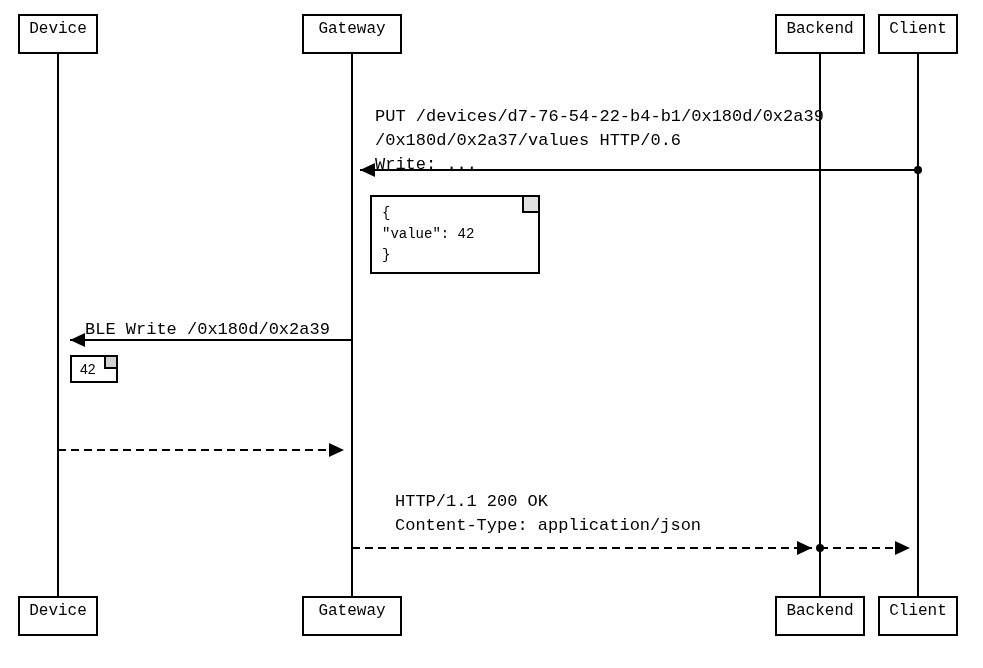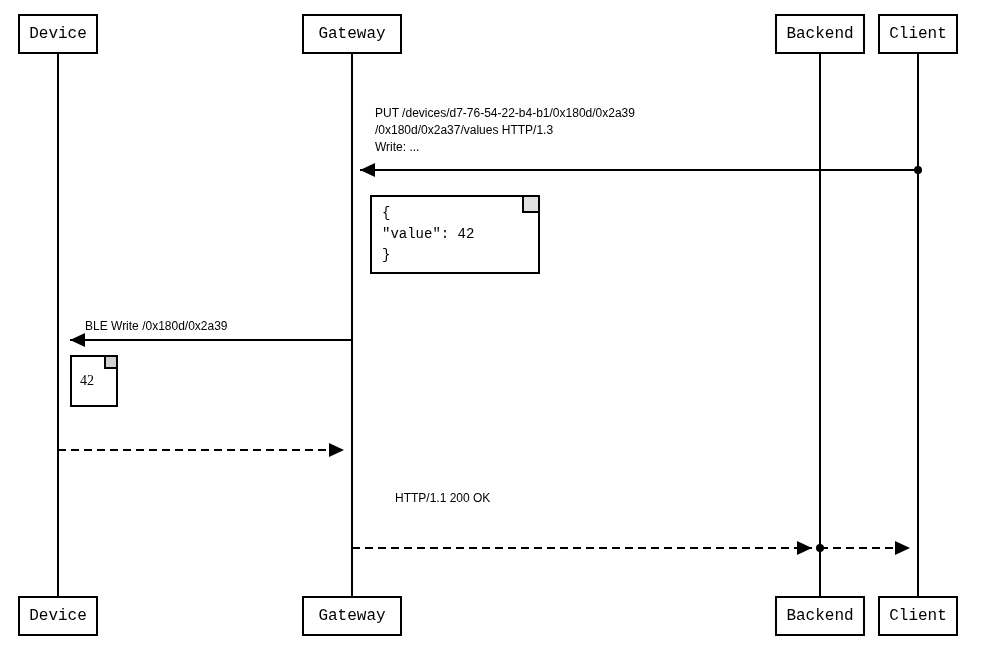--- a/index.html
+++ b/index.html
@@ -17,21 +17,20 @@
       width: 983px;
       height: 668px;
     }
 
     
     .box {
       position: absolute;
       border: 2px solid #000;
       background: #fff;
       display: flex;
-      align-items: center;
       justify-content: center;
       font-size: 16px;
       font-family: 'Courier New', Courier, monospace;
       padding: 4px 8px;
       min-width: 70px;
       text-align: center;
     }
 
     
     .svg-overlay {
@@ -39,22 +38,22 @@
       top: 0;
       left: 0;
       width: 983px;
       height: 668px;
       pointer-events: none;
     }
 
     
     .msg-label {
       position: absolute;
-      font-family: Liberation Sans, sans-serif;
-      font-size: 12px;
+      font-family: Liberation Mono, monospace;
+      font-size: 17px;
       line-height: 1.4;
       white-space: nowrap;
     }
 
     
     .note-box {
       position: absolute;
       border: 2px solid #000;
       background: #fff;
       padding: 6px 10px;
@@ -74,22 +73,22 @@
       background: #e0e0e0;
       border-left: 2px solid #000;
       border-bottom: 2px solid #000;
     }
 
     
     .small-note {
       position: absolute;
       border: 2px solid #000;
       background: #fff;
-      padding: 16px 8px;
-      font-family: Liberation Serif, serif;
+      padding: 4px 8px;
+      font-family: Liberation Sans, sans-serif;
       font-size: 14px;
     }
     .small-note::after {
       content: '';
       position: absolute;
       top: 0;
       right: 0;
       width: 10px;
       height: 10px;
       background: #d0d0d0;
@@ -158,35 +157,36 @@
   </div>
   <div class="box" style="left:775px; top:596px; width:90px; height:40px;">
     <span>Backend</span>
   </div>
   <div class="box" style="left:878px; top:596px; width:80px; height:40px;">
     <span>Client</span>
   </div>
 
   <div class="msg-label" style="left:375px; top:105px;">
     <div>PUT /devices/d7-76-54-22-b4-b1/0x180d/0x2a39</div>
-    <div>/0x180d/0x2a37/values HTTP/1.3</div>
+    <div>/0x180d/0x2a37/values HTTP/0.6</div>
     <div>Write: ...</div>
   </div>
 
   <div class="note-box" style="left:370px; top:195px; width:170px;">
     <div>{</div>
     <div>  "value": 42</div>
     <div>}</div>
   </div>
 
   <div class="msg-label" style="left:85px; top:318px;text-align:right;">
     <div>BLE Write /0x180d/0x2a39</div>
   </div>
 
   <div class="small-note" style="left:70px; top:355px; width:48px;">
     <span>42</span>
   </div>
 
   <div class="msg-label" style="left:375px; top:490px;margin-left:20px;">
     <div>HTTP/1.1 200 OK</div>
+    <div>Content-Type: application/json</div>
   </div>
 
 </div>
 
 </body></html>

